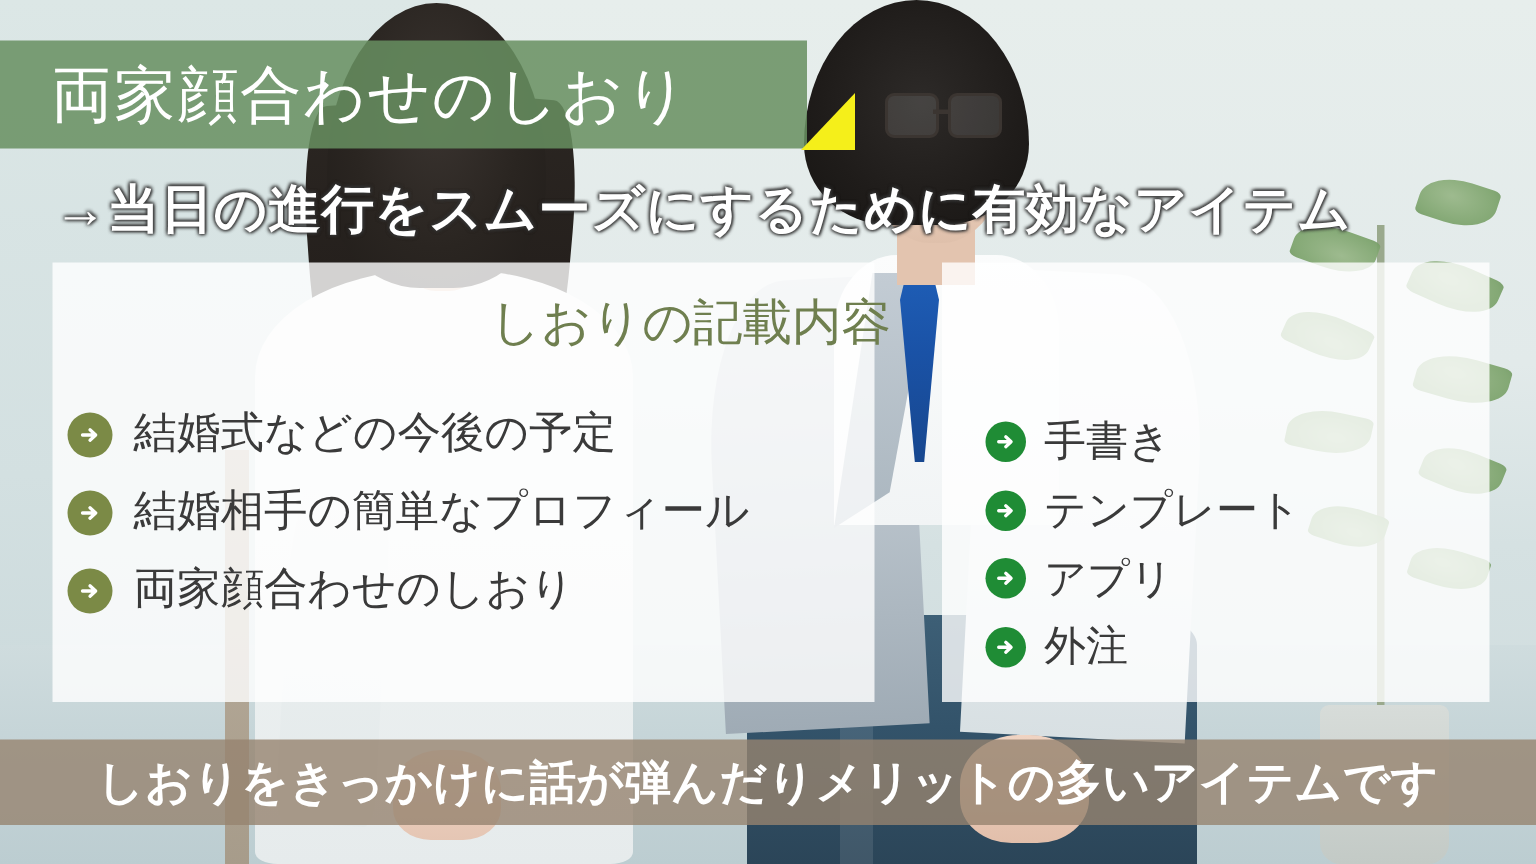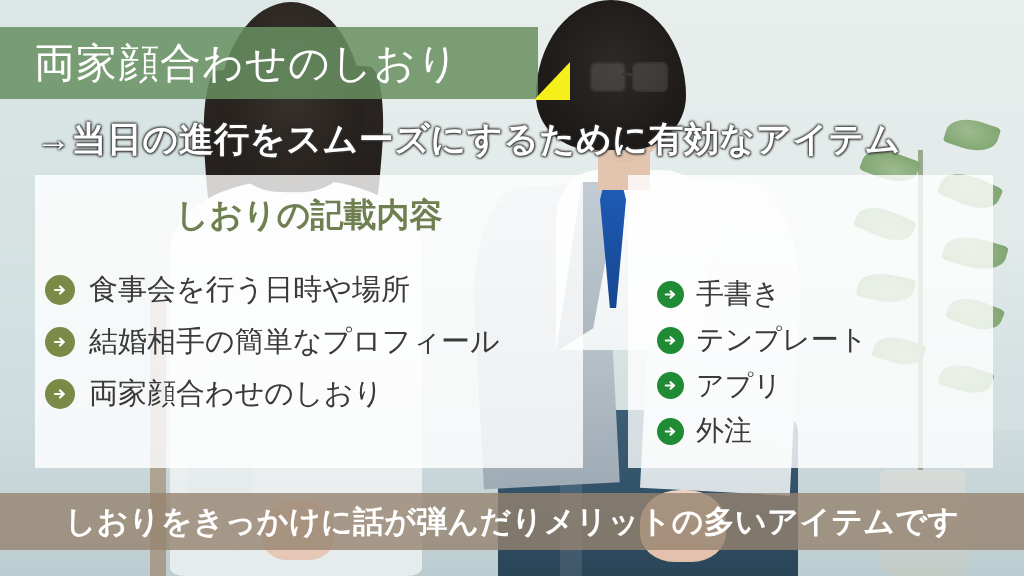--- a/index.html
+++ b/index.html
@@ -183,21 +183,21 @@
 
   
   .panel{
     position:absolute;
     background:rgba(255,255,255,.80);
   }
   .panel-left{left:35px;top:175px;width:548px;height:293px;}
   .panel-right{left:628px;top:175px;width:365px;height:293px;}
 
   .panel-head{
-    text-align:center;font-weight:700;line-height:1;white-space:nowrap;
+    text-align:right;font-weight:400;line-height:1;white-space:nowrap;margin-left:11px;
   }
   .head-left{
     position:absolute;left:35px;top:198px;width:548px;
     color:#6f7f4f;font-size:33px;
   }
   .head-right{
     position:absolute;left:628px;top:198px;width:365px;
     color:#1f7a33;font-size:33px;
   }
 
@@ -290,21 +290,21 @@
   <div class="panel panel-left"></div>
   <div class="panel-head head-left">しおりの記載内容</div>
   <div class="list list-left">
 
     <div class="row row-left">
       <span class="bullet bullet-olive">
         <svg width="18" height="18" viewBox="0 0 18 18" aria-hidden="true">
           <path d="M4 9 H12 M9 5.5 L12.8 9 L9 12.5" fill="none" stroke="#ffffff" stroke-width="2.2" stroke-linecap="round" stroke-linejoin="round"></path>
         </svg>
       </span>
-      <span class="item-text">食事会を行う日時や場所</span>
+      <span class="item-text">結婚式などの今後の予定</span>
     </div>
 
     <div class="row row-left">
       <span class="bullet bullet-olive">
         <svg width="18" height="18" viewBox="0 0 18 18" aria-hidden="true">
           <path d="M4 9 H12 M9 5.5 L12.8 9 L9 12.5" fill="none" stroke="#ffffff" stroke-width="2.2" stroke-linecap="round" stroke-linejoin="round"></path>
         </svg>
       </span>
       <span class="item-text">結婚相手の簡単なプロフィール</span>
     </div>

